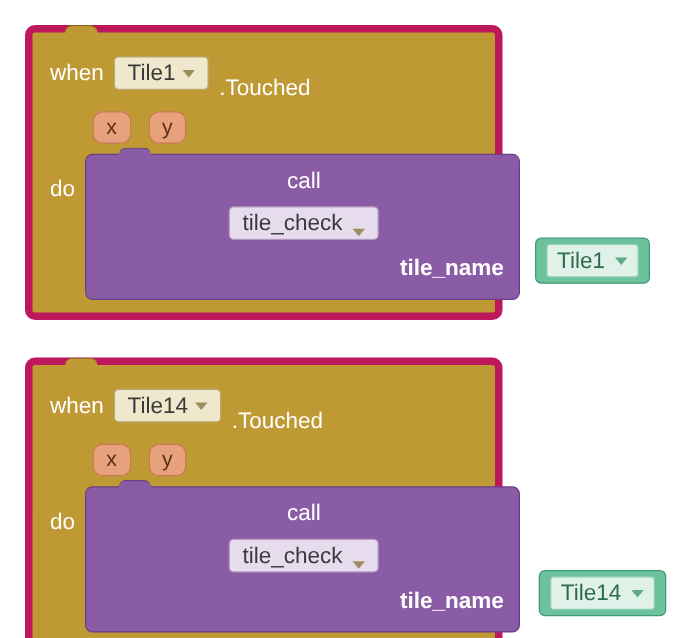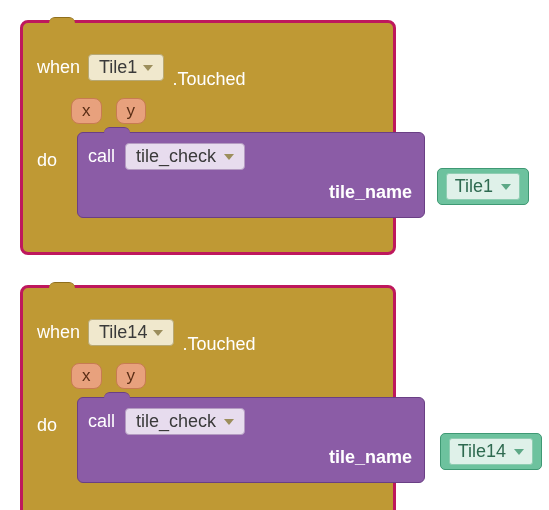--- a/index.html
+++ b/index.html
@@ -7,24 +7,24 @@
     padding: 20px;
     background: #fff;
     font-family: Arial, Helvetica, sans-serif;
     font-size: 18px;
     color: #fff;
   }
   .block-stack { display:flex; flex-direction:column; gap:30px; }
   
   .event-block {
     background:#BF9934;
-    border:3px solid #be185d;
+    border:6px solid #be185d;
     border-radius:8px;
     width:370px;
-    padding:12px 0 10px 0;
+    padding:0 0 10px 0;
     position:relative;
   }
   
   .event-header {
     display:flex;
     align-items:center;
     gap:8px;
     padding:10px 14px 8px 14px;
   }
   .kw { color:#fff; }
@@ -62,21 +62,21 @@
   }
   
   .do-row {
     display:flex;
     align-items:flex-start;
     padding-left:14px;
   }
   .do-label {
     color:#fff;
     margin-top:18px;
-    margin-right:20px;
+    margin-right:8px;
   }
   .do-body {
     flex:1;
     position:relative;
     min-height:110px;
   }
   
   .call-block {
     background:#8B5CA6;
     border:1px solid #6a3f85;
@@ -84,28 +84,29 @@
     color:#fff;
     width:328px;
     padding:10px 8px 14px 10px;
     position:relative;
     margin-left:0;
   }
   .call-header {
     display:flex;
     align-items:center;
     gap:10px;
+    flex-direction:column;
   }
   .call-dropdown {
     background:#E7DCEE;
     color:#3a3a3a;
     padding:2px 10px;
     border-radius:4px;
     display:inline-flex;
-    align-items:center;
+    align-items:flex-end;
     gap:8px;
     border:1px solid #b49bc2;
   }
   .call-arg-row {
     display:flex;
     justify-content:flex-end;
     align-items:center;
     margin-top:12px;
     padding-right:4px;
     gap:8px;

